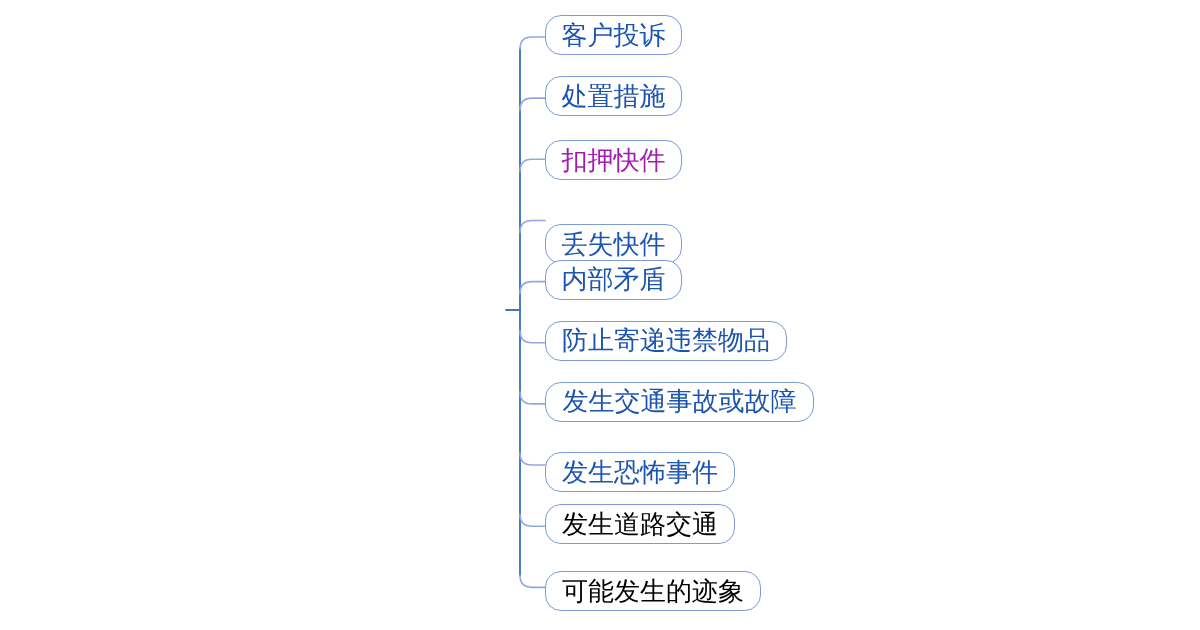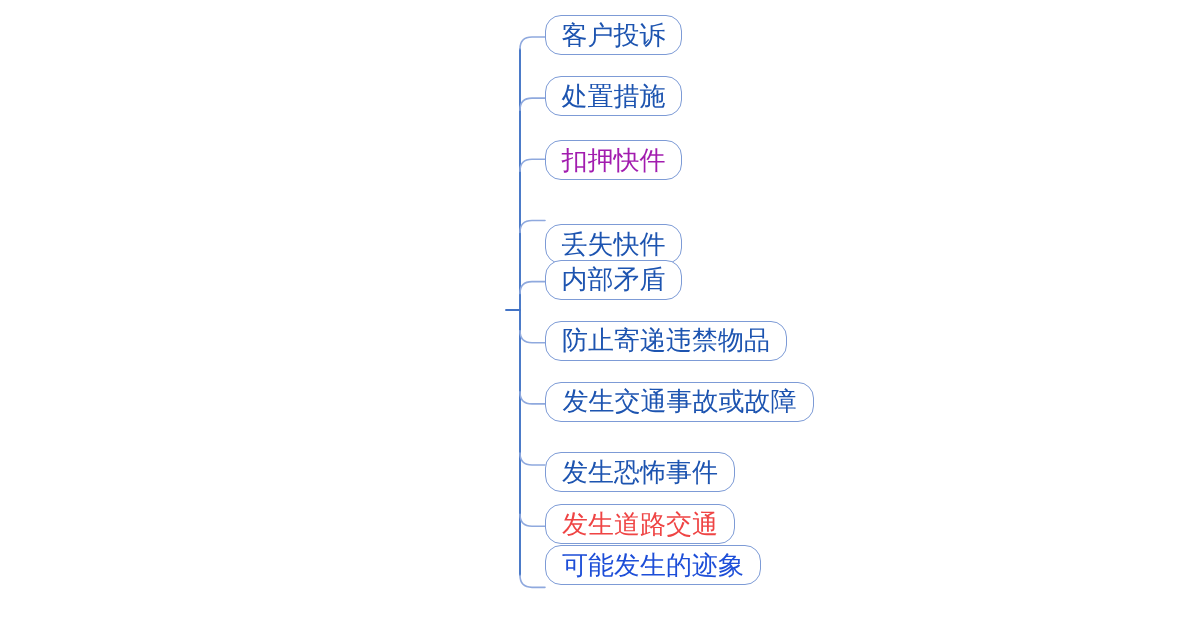--- a/index.html
+++ b/index.html
@@ -86,20 +86,20 @@
   </div>
       <div class="node branch-node" style="left: 545px; top: 320.75px; width: 242px; border-color: rgb(125, 155, 214); color: rgb(29, 84, 176); justify-content: center;">
     <span>防止寄递违禁物品</span>
   </div>
       <div class="node branch-node" style="left: 545px; top: 381.9px; width: 269px; border-color: rgb(125, 155, 214); color: rgb(29, 84, 176); align-items: center;">
     <span>发生交通事故或故障</span>
   </div>
       <div class="node branch-node" style="left: 545px; top: 443.05px; width: 190px; border-color: rgb(125, 155, 214); color: rgb(29, 84, 176); margin-top: 9px;">
     <span>发生恐怖事件</span>
   </div>
-      <div class="node branch-node" style="left: 545px; top: 504.2px; width: 190px; border-color: rgb(125, 155, 214); color: #ef4444;">
+      <div class="node branch-node" style="left: 545px; top: 504.2px; width: 190px; border-color: rgb(125, 155, 214); color: #000000;">
     <span>发生道路交通</span>
   </div>
-      <div class="node branch-node" style="left: 545px; top: 545px; width: 216px; border-color: rgb(125, 155, 214); color: #1d4ed8;">
+      <div class="node branch-node" style="left: 545px; top: 571px; width: 216px; border-color: rgb(125, 155, 214); color: #000000;">
     <span>可能发生的迹象</span>
   </div>
     </div>
 </div>
 
 </body></html>

